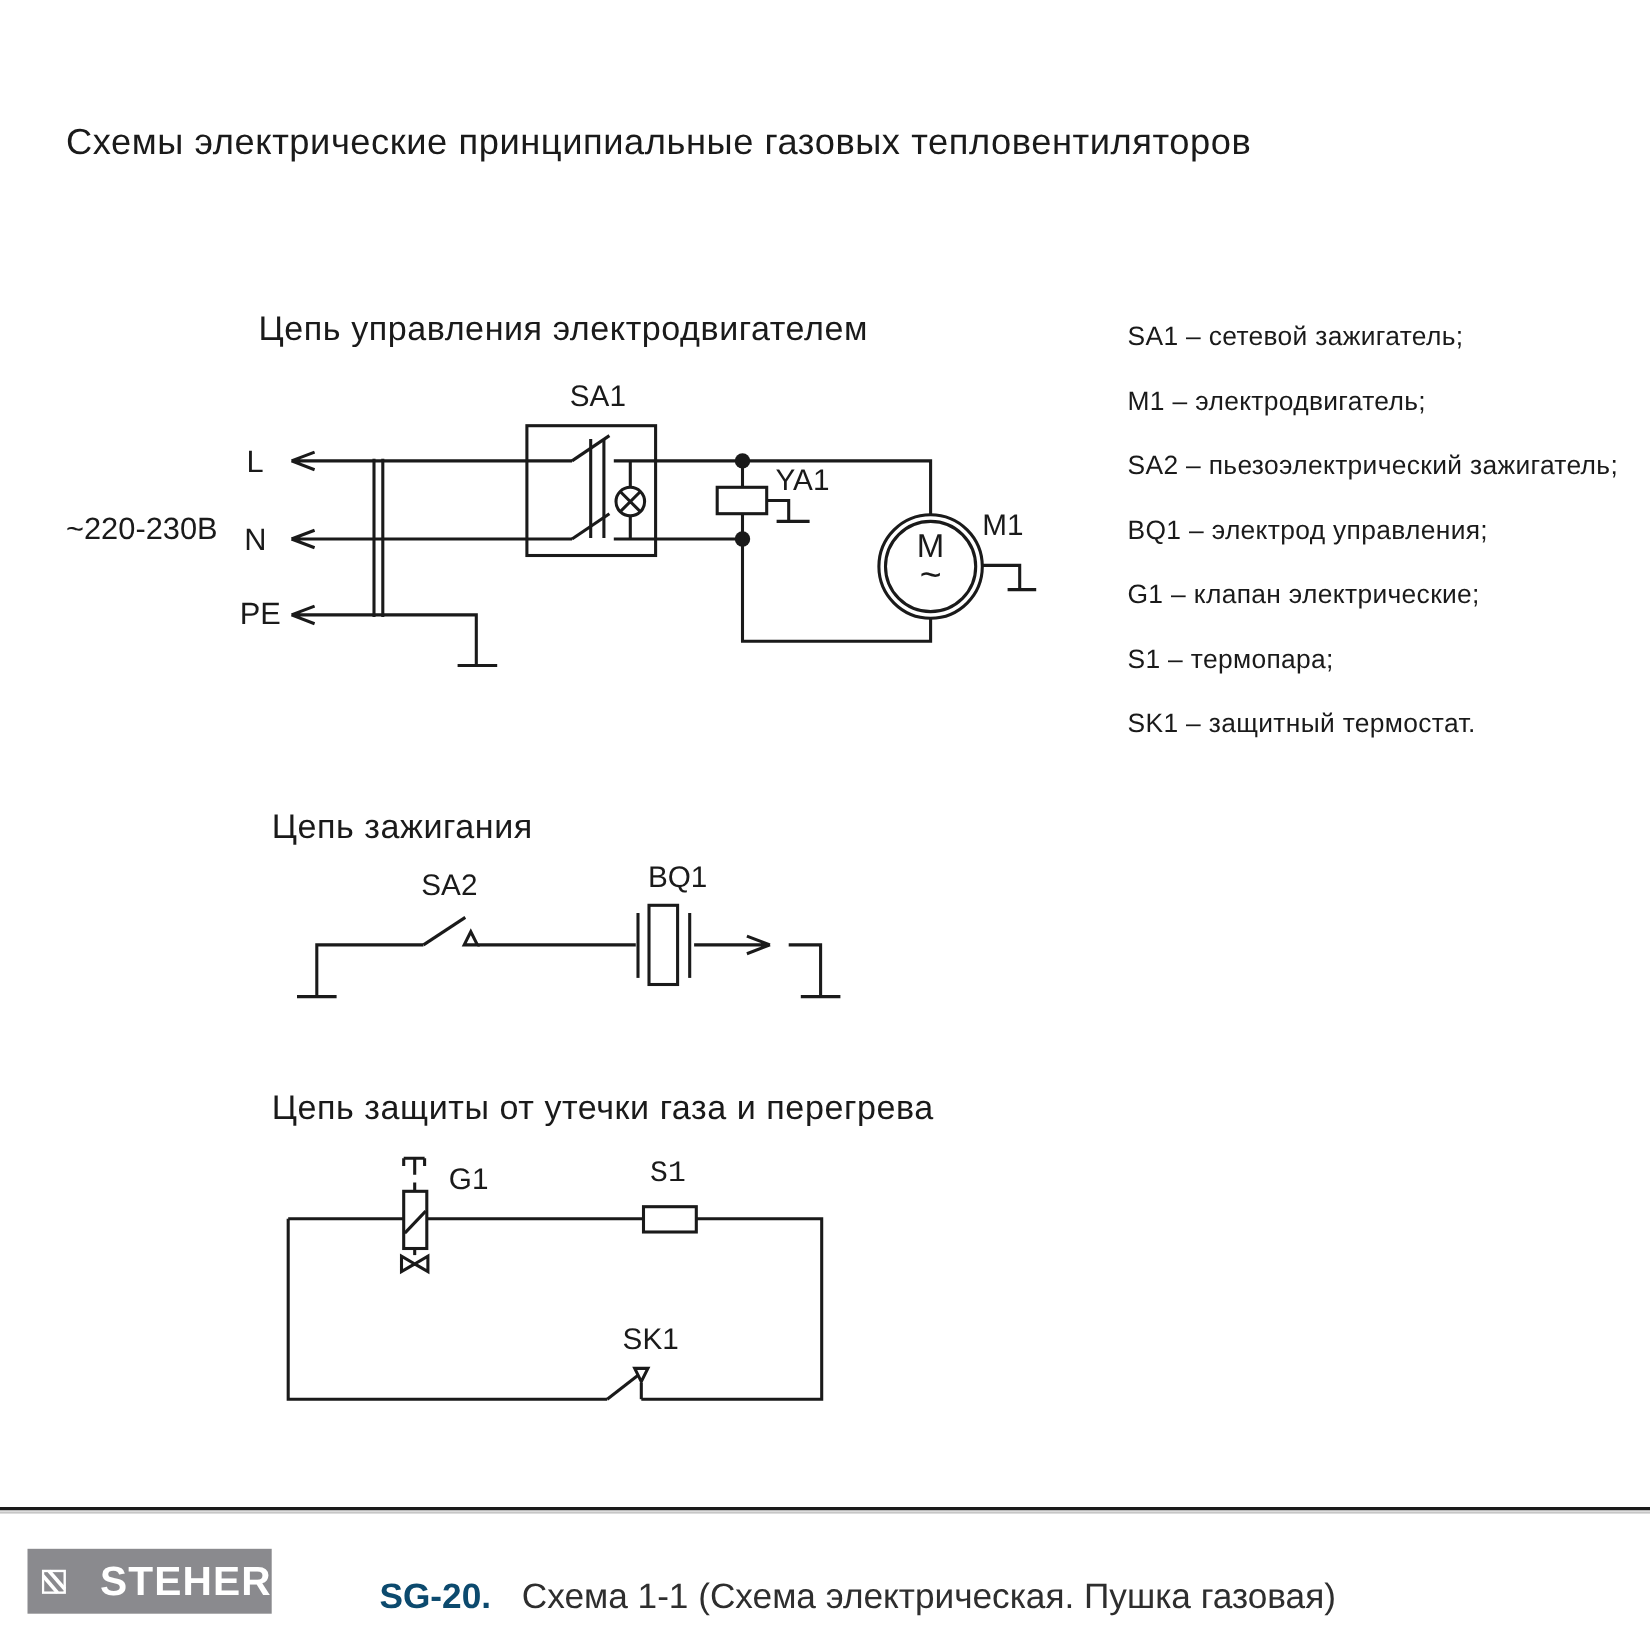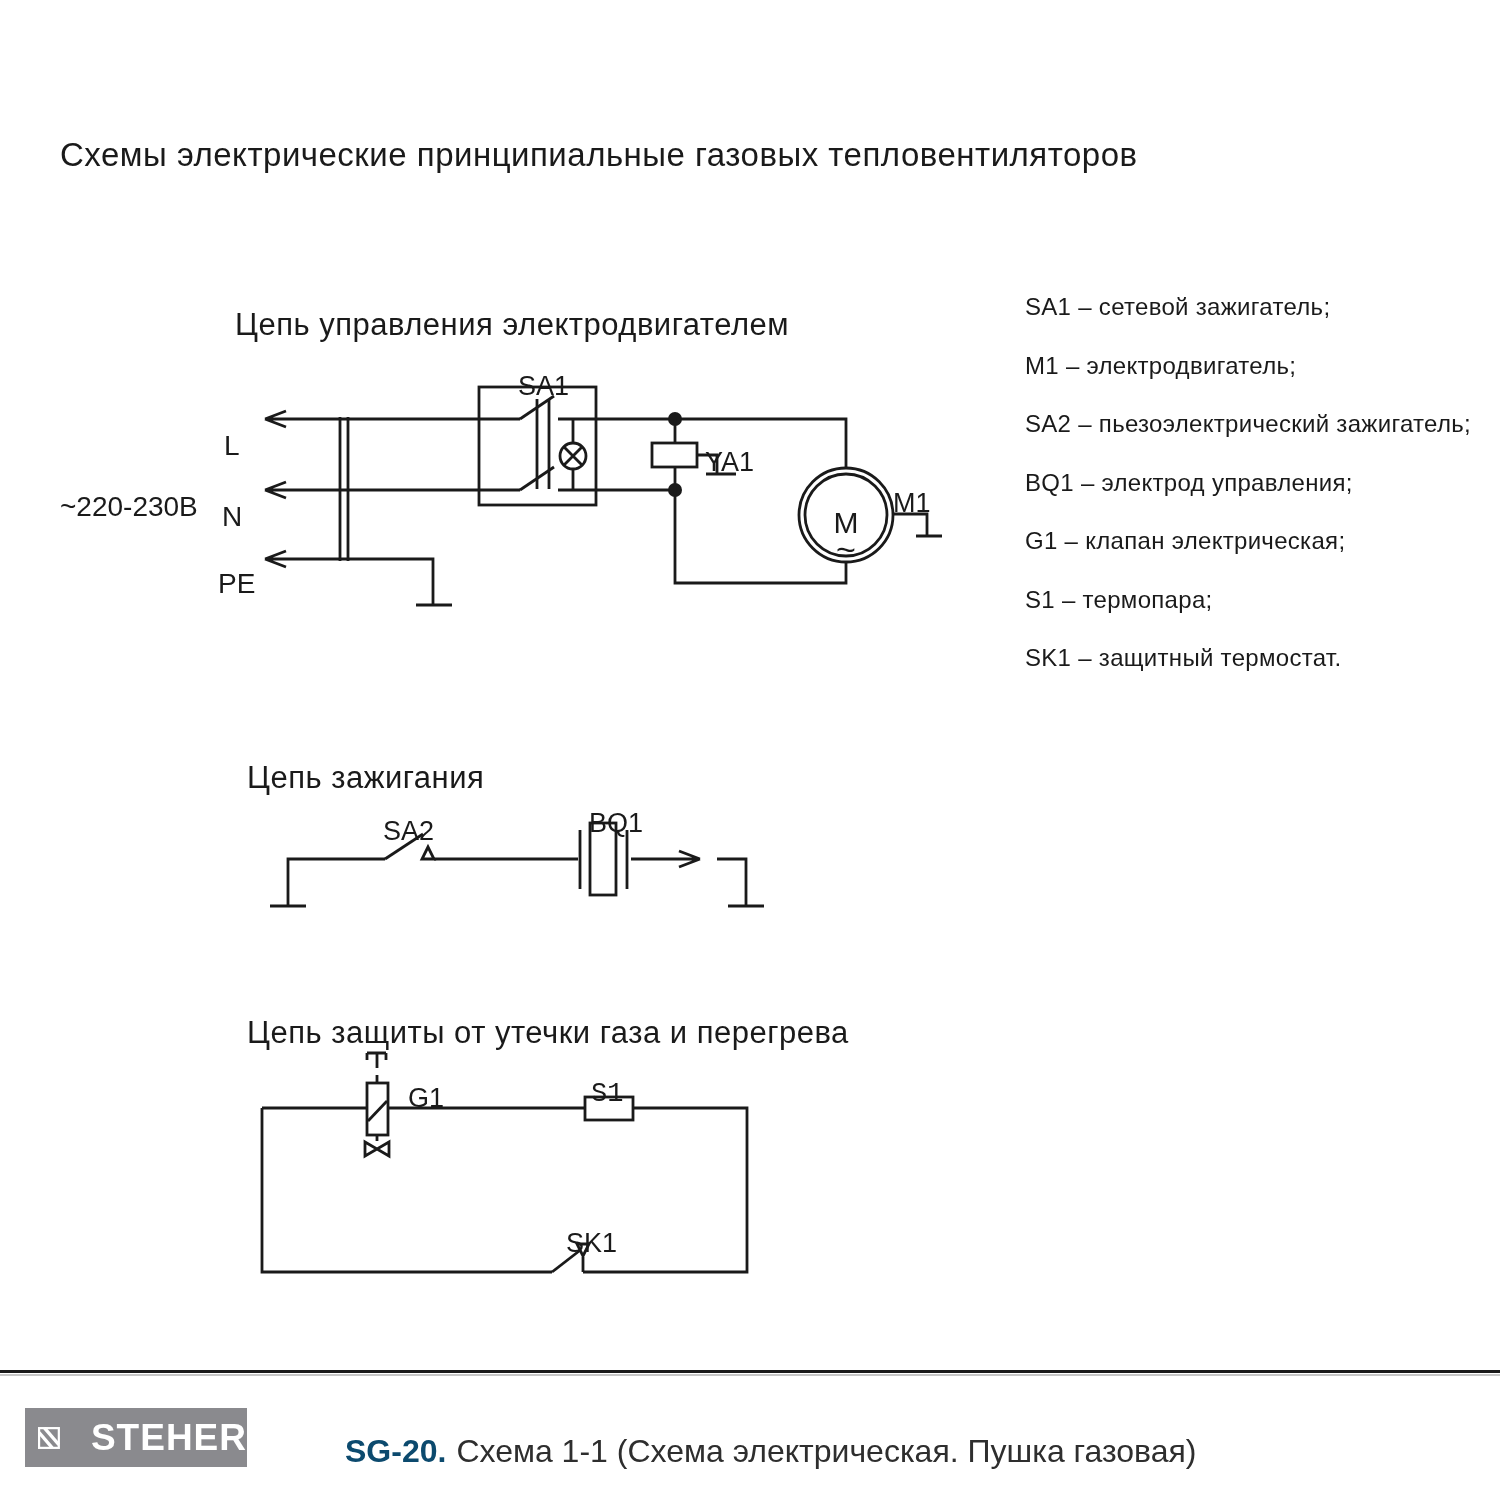--- a/index.html
+++ b/index.html
@@ -1,37 +1,37 @@
 <!DOCTYPE html>
 <html><head>
 <meta charset="utf-8">
 <style>
   html,body{margin:0;padding:0;}
   body{
     width:1500px;height:1500px;background:#ffffff;position:relative;
     font-family:"Liberation Sans", sans-serif;color:#1a1a1a;overflow:hidden;
   }
-  .abs{position:absolute;line-height:1;white-space:nowrap;margin-top:26px;}
+  .abs{position:absolute;line-height:1;white-space:nowrap;}
   .doc-title{font-size:33px;letter-spacing:0.5px;}
   .sec-title{font-size:31px;letter-spacing:0.5px;}
   .comp-label{font-size:27px;}
   .term-label{font-size:28px;}
   .legend{position:absolute;left:1025px;top:278px;}
   .legend-row{height:58.5px;display:flex;align-items:center;font-size:24px;letter-spacing:0.3px;white-space:nowrap;}
   svg.sheet{position:absolute;left:0;top:0;}
   .divider-dark{position:absolute;left:0;top:1370px;width:1500px;height:3px;background:#1a1a1a;}
   .divider-gray{position:absolute;left:0;top:1374px;width:1500px;height:2px;background:#c6c6c6;}
   .logo{
     position:absolute;left:25px;top:1408px;width:222px;height:59px;background:#8a8a8e;
     display:flex;align-items:center;padding-left:13px;box-sizing:border-box;gap:23px;
   }
   .logo-text{color:#ffffff;font-weight:700;font-size:37px;letter-spacing:1px;margin-left:8px;}
   .footer-caption{position:absolute;left:345px;top:1433px;font-size:32px;}
   .footer-caption b{font-weight:700;color:#0c4a6e;}
-  .footer-caption span{margin-left:10px;color:#2e2e2e;}
+  .footer-caption span{margin-left:28px;color:#2e2e2e;}
   .mo{position:absolute;text-align:center;width:60px;}
 </style>
 </head>
 <body>
 
 <svg class="sheet" width="1500" height="1500" viewBox="0 0 1500 1500">
   <g stroke="#1a1a1a" stroke-width="2.8" fill="none">
 
     <g>
       <g>
@@ -122,21 +122,21 @@
 <div class="abs sec-title" style="left:247px;top:991px;">Цепь защиты от утечки газа и перегрева</div>
 <div class="abs comp-label" style="left:408px;top:1059px;">G1</div>
 <div class="abs comp-label" style="left:591px;top:1055px;font-family:Liberation Mono, monospace;">S1</div>
 <div class="abs comp-label" style="left:566px;top:1204px;">SK1</div>
 
 <div class="legend">
   <div class="legend-row">SA1 – сетевой зажигатель;</div>
   <div class="legend-row">M1 – электродвигатель;</div>
   <div class="legend-row">SA2 – пьезоэлектрический зажигатель;</div>
   <div class="legend-row">BQ1 – электрод управления;</div>
-  <div class="legend-row">G1 – клапан электрическая;</div>
+  <div class="legend-row">G1 – клапан электрические;</div>
   <div class="legend-row">S1 – термопара;</div>
   <div class="legend-row">SK1 – защитный термостат.</div>
 </div>
 
 <div class="divider-dark"></div>
 <div class="divider-gray"></div>
 
 <div class="logo">
   <svg width="38" height="38" viewBox="0 0 40 40">
     <rect x="2" y="2" width="36" height="36" fill="#8a8a8e" stroke="#ffffff" stroke-width="4"></rect>

